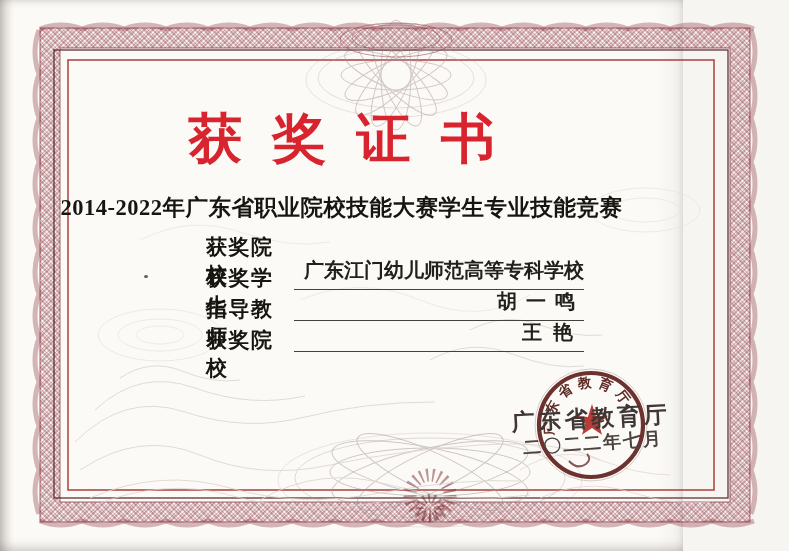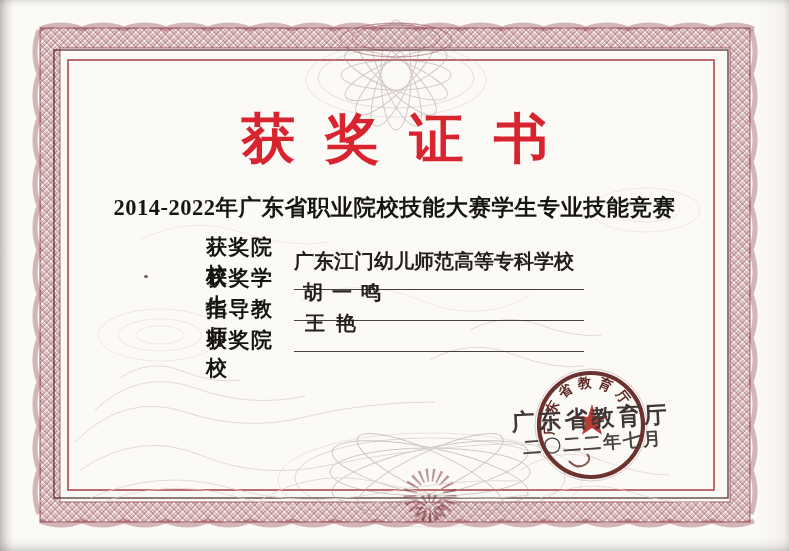--- a/index.html
+++ b/index.html
@@ -2,21 +2,21 @@
 <html><head>
 <meta charset="utf-8">
 <style>
   * { margin:0; padding:0; box-sizing:border-box; }
   html,body { width:789px; height:551px; }
   body {
     font-family:"Liberation Serif","DejaVu Serif",serif;
     background:#f7f5f2; overflow:hidden; position:relative;
   }
   .stage {
-    position:absolute; inset:0; width:789px; height:551px;
+    position:absolute; inset:0; width:683px; height:551px;
     background:linear-gradient(90deg,#e9e6e2 0px,#fbfaf7 14px,#fbfaf7 96%,#f3f1ee 100%);
     box-shadow: inset 10px 0 12px -8px rgba(70,62,56,.35),
                 inset 0 8px 10px -8px rgba(70,62,56,.22),
                 inset -8px 0 10px -8px rgba(70,62,56,.18),
                 inset 0 -10px 12px -8px rgba(70,62,56,.28);
   }
   svg.deco { position:absolute; left:0; top:0; z-index:1; }
   .content { position:absolute; inset:0; z-index:2; }
 
   .title {
@@ -40,22 +40,22 @@
   }
   .event-suffix { font-weight:800; margin-left:8px; letter-spacing:1px; padding-bottom:3px; }
 
   .rows { position:absolute; left:206px; top:259px; width:378px; }
   .row { display:flex; align-items:flex-end; height:31px; }
   .row .label {
     flex:none; width:88px; font-size:21px; font-weight:800;
     letter-spacing:1.5px; color:#17150f; padding-bottom:1px;
   }
   .row .value {
-    flex:1; text-align:left; font-size:20px; font-weight:600;
-    color:#23201c; border-bottom:1.6px solid #45423c; padding-bottom:14px;
+    flex:1; text-align:right; font-size:20px; font-weight:600;
+    color:#23201c; border-bottom:1.6px solid #45423c; padding-bottom:5px;
     white-space:nowrap;
   }
   .row-student .value  { letter-spacing:9px;  text-indent:9px; }
   .row-teacher .value  { letter-spacing:11px; text-indent:11px; }
   .row-grade .value    { letter-spacing:7px;  text-indent:7px; }
 
   .issuer {
     position:absolute; left:510px; top:403px; width:162px; z-index:4;
     text-align:center; font-size:23px; font-weight:700;
     color:#403735; letter-spacing:3.5px; transform:rotate(-3deg);

